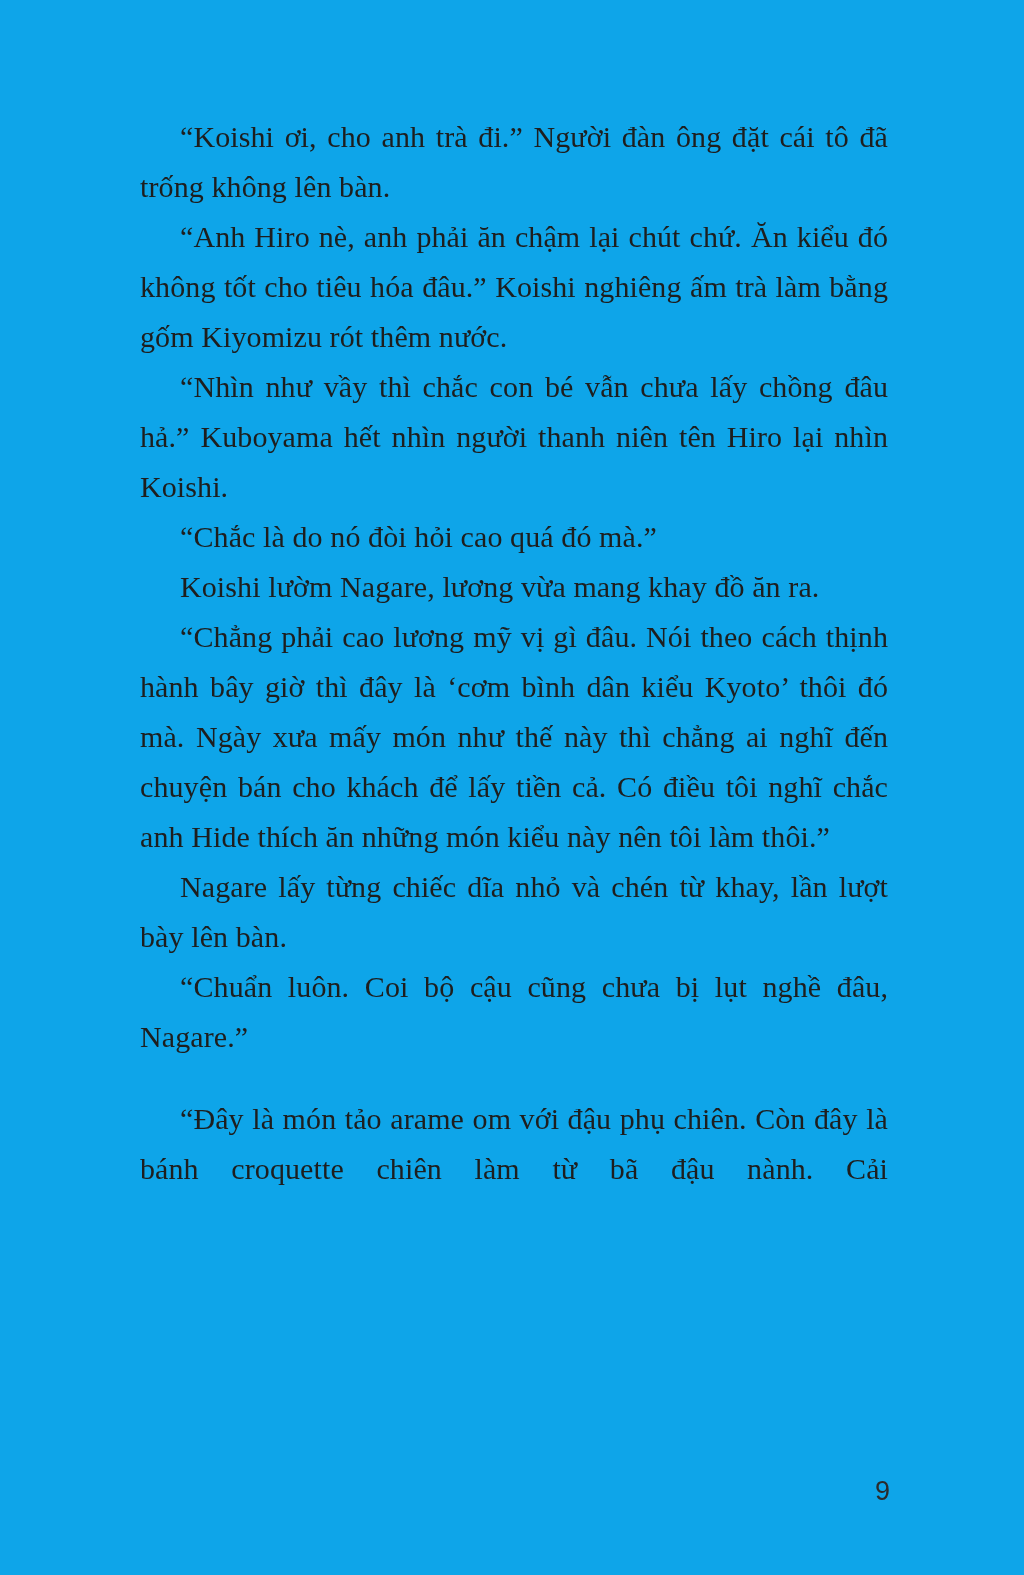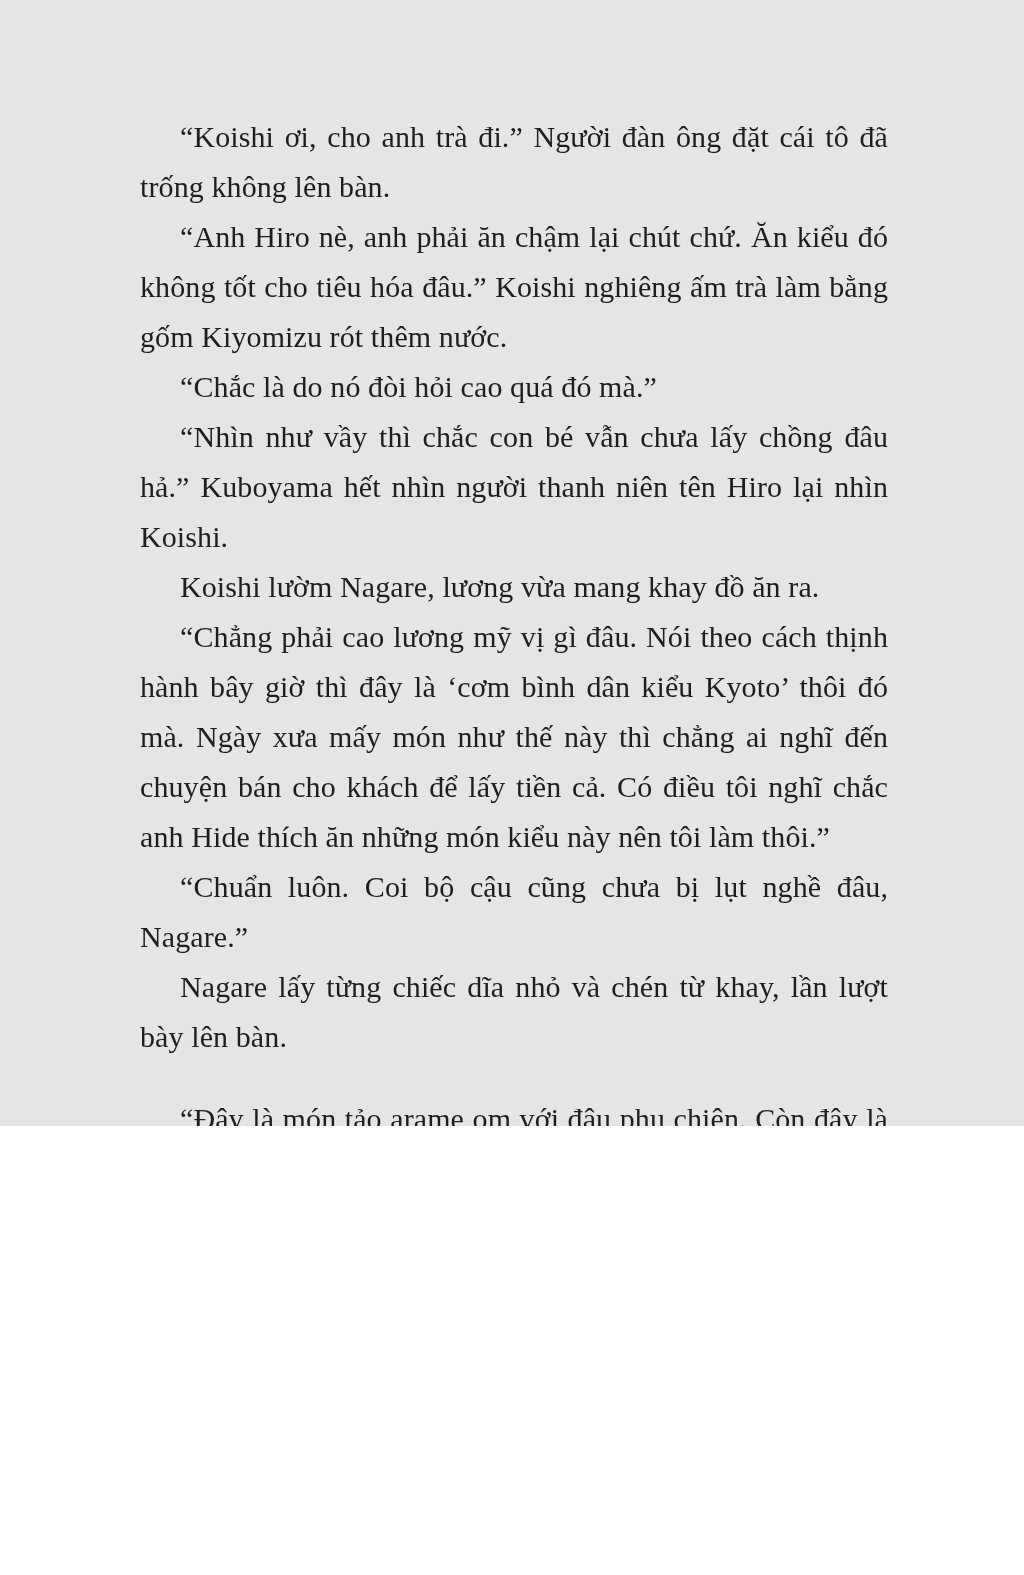--- a/index.html
+++ b/index.html
@@ -3,22 +3,22 @@
 <meta charset="utf-8">
 <style>
   html, body {
     margin: 0;
     padding: 0;
     background: #ffffff;
   }
   .page {
     position: relative;
     width: 1024px;
-    height: 1126px;
-    background: #e5e5e5;
+    height: 1575px;
+    background: #0ea5e9;
     overflow: hidden;
     font-family: "Liberation Serif", "DejaVu Serif", serif;
     color: #1e1e1e;
   }
   .text-block {
     position: absolute;
     left: 140px;
     top: 112px;
     width: 748px;
   }
@@ -46,22 +46,22 @@
     color: #2b2b2b;
   }
 </style>
 </head>
 <body>
 
 <div class="page">
   <div class="text-block">
     <p>“Koishi ơi, cho anh trà đi.” Người đàn ông đặt cái tô đã trống không lên bàn.</p>
     <p>“Anh Hiro nè, anh phải ăn chậm lại chút chứ. Ăn kiểu đó không tốt cho tiêu hóa đâu.” Koishi nghiêng ấm trà làm bằng gốm Kiyomizu rót thêm nước.</p>
+    <p>“Nhìn như vầy thì chắc con bé vẫn chưa lấy chồng đâu hả.” Kuboyama hết nhìn người thanh niên tên Hiro lại nhìn Koishi.</p>
     <p>“Chắc là do nó đòi hỏi cao quá đó mà.”</p>
-    <p>“Nhìn như vầy thì chắc con bé vẫn chưa lấy chồng đâu hả.” Kuboyama hết nhìn người thanh niên tên Hiro lại nhìn Koishi.</p>
     <p>Koishi lườm Nagare, lương vừa mang khay đồ ăn ra.</p>
     <p>“Chẳng phải cao lương mỹ vị gì đâu. Nói theo cách thịnh hành bây giờ thì đây là ‘cơm bình dân kiểu Kyoto’ thôi đó mà. Ngày xưa mấy món như thế này thì chẳng ai nghĩ đến chuyện bán cho khách để lấy tiền cả. Có điều tôi nghĩ chắc anh Hide thích ăn những món kiểu này nên tôi làm thôi.”</p>
+    <p>Nagare lấy từng chiếc dĩa nhỏ và chén từ khay, lần lượt bày lên bàn.</p>
     <p>“Chuẩn luôn. Coi bộ cậu cũng chưa bị lụt nghề đâu, Nagare.”</p>
-    <p>Nagare lấy từng chiếc dĩa nhỏ và chén từ khay, lần lượt bày lên bàn.</p>
     <p class="continued">“Đây là món tảo arame om với đậu phụ chiên. Còn đây là bánh croquette chiên làm từ bã đậu nành. Cải</p>
   </div>
   <div class="folio">9</div>
 </div>
 
 </body></html>

